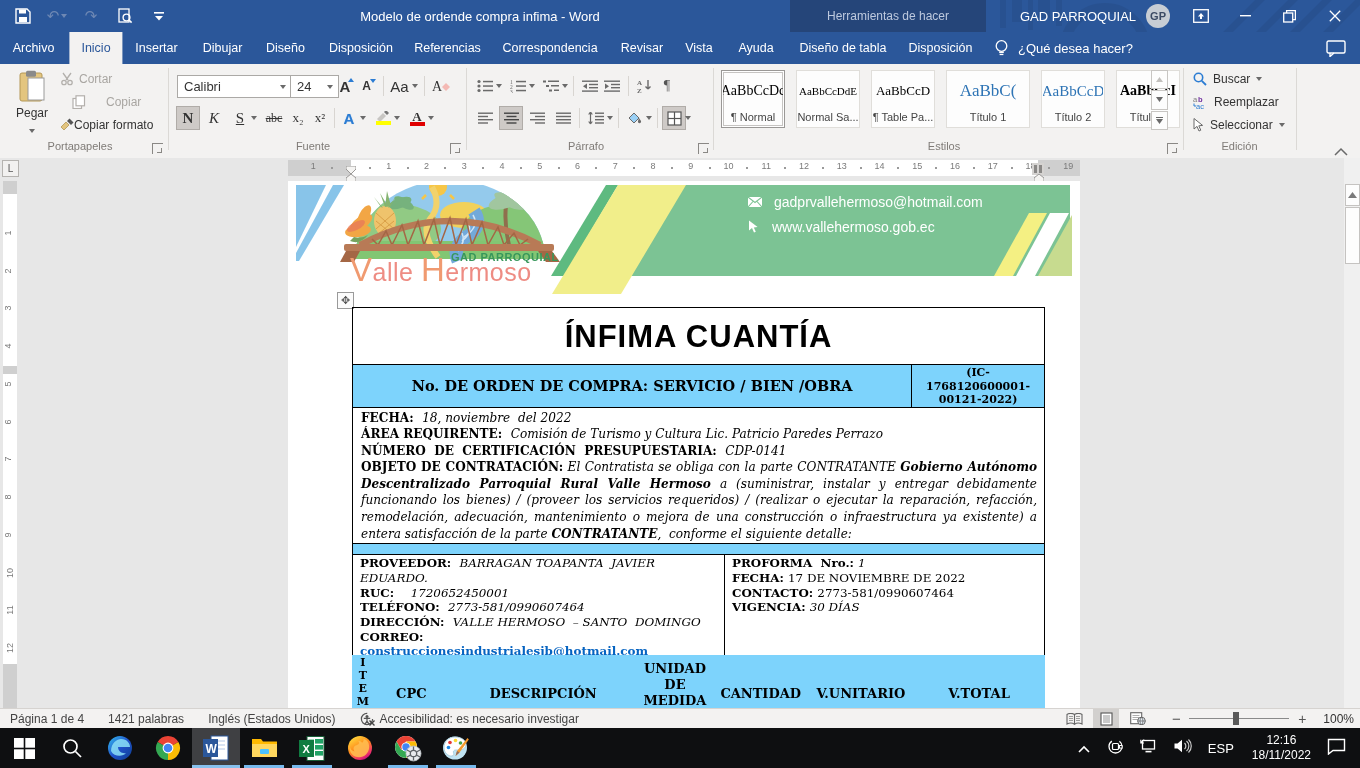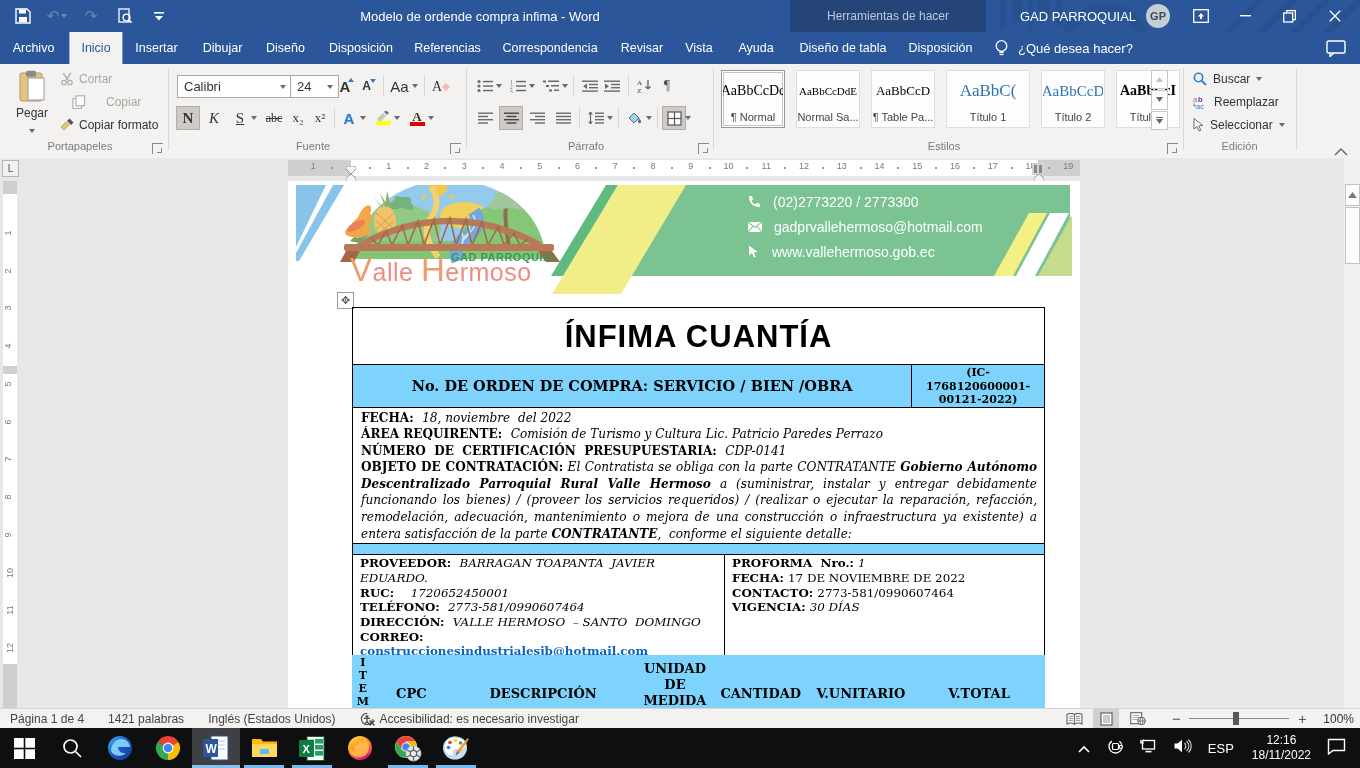--- a/index.html
+++ b/index.html
@@ -214,21 +214,21 @@
           </svg>
         <span>Cortar</span>
       </div>
       <div class="abs" style="left:60px;top:31px;display:flex;align-items:center;gap:20px;color:#a9a6a2;font-size:12px;margin-left:12px;">
         <svg width="14" height="14" viewBox="0 0 14 14">
             <rect x="1" y="3.5" width="8.5" height="10" fill="#fff" stroke="#b3b0ac" stroke-width="1.2"></rect>
             <rect x="4" y="0.8" width="8.5" height="10" fill="#fff" stroke="#b3b0ac" stroke-width="1.2"></rect>
           </svg>
         <span>Copiar</span>
       </div>
-      <div class="abs" style="left:60px;top:54px;display:flex;align-items:center;gap:5px;color:#333;font-size:12px;white-space:nowrap;">
+      <div class="abs" style="left:60px;top:54px;display:flex;align-items:center;color:#333;font-size:12px;white-space:nowrap;">
         <svg width="14" height="14" viewBox="0 0 14 14">
             <path d="M1 9 L6 4 L9 7 L4 12 Z" fill="#e3c57f" stroke="#b49857" stroke-width="0.8"></path>
             <path d="M7 3 L9.5 0.5 L13.5 4.5 L11 7 Z" fill="#555"></path>
           </svg>
         <span>Copiar formato</span>
       </div>
       <div class="glabel" style="left:0;width:160px;">Portapapeles</div>
       <div class="launcher" style="left:152px;"></div>
     </div>
     <div class="gsep" style="left:168px;"></div>
@@ -719,26 +719,20 @@
           </g>
         </g>
       </svg>
 
       <div class="abs" style="left:62px;top:70px;white-space:nowrap;color:#ee8c83;font-size:25px;letter-spacing:0.5px;">
         <span style="font-size:33px;color:#f09a70;">V</span><span>alle </span><span style="font-size:33px;color:#f09a70;">H</span><span>ermoso</span>
       </div>
       <div class="abs" style="left:163px;top:70px;color:#38975b;font-size:11px;font-weight:bold;letter-spacing:0.5px;">GAD PARROQUIAL</div>
 
       <div class="abs" style="left:460px;top:8px;width:300px;color:#fff;font-size:14px;">
-        <div style="display:flex;align-items:center;gap:12px;height:25px;">
-          <svg width="13" height="13" viewBox="0 0 13 13">
-              <path d="M1 1 C1 8 5 12 12 12 L12 9 L8.5 8 L7.5 9.5 C5 8.5 4.5 8 3.5 5.5 L5 4.5 L4 1 Z" fill="#fff"></path>
-            </svg>
-          <span>(02)2773220 / 2773300</span>
-        </div>
         <div style="display:flex;align-items:center;gap:12px;height:25px;">
           <svg width="14" height="10" viewBox="0 0 14 10">
               <rect x="0" y="0" width="14" height="10" rx="1" fill="#fff"></rect>
               <path d="M0 0 L7 5.5 L14 0 M0 10 L5 4.5 M14 10 L9 4.5" stroke="#7cc394" stroke-width="1.1" fill="none"></path>
             </svg>
           <span>gadprvallehermoso@hotmail.com</span>
         </div>
         <div style="display:flex;align-items:center;gap:13px;height:25px;">
           <svg width="11" height="13" viewBox="0 0 11 13">
               <path d="M1 0.5 L1 10.5 L4 8 L6 12.5 L7.8 11.7 L5.8 7.4 L9.6 7 Z" fill="#fff"></path>

